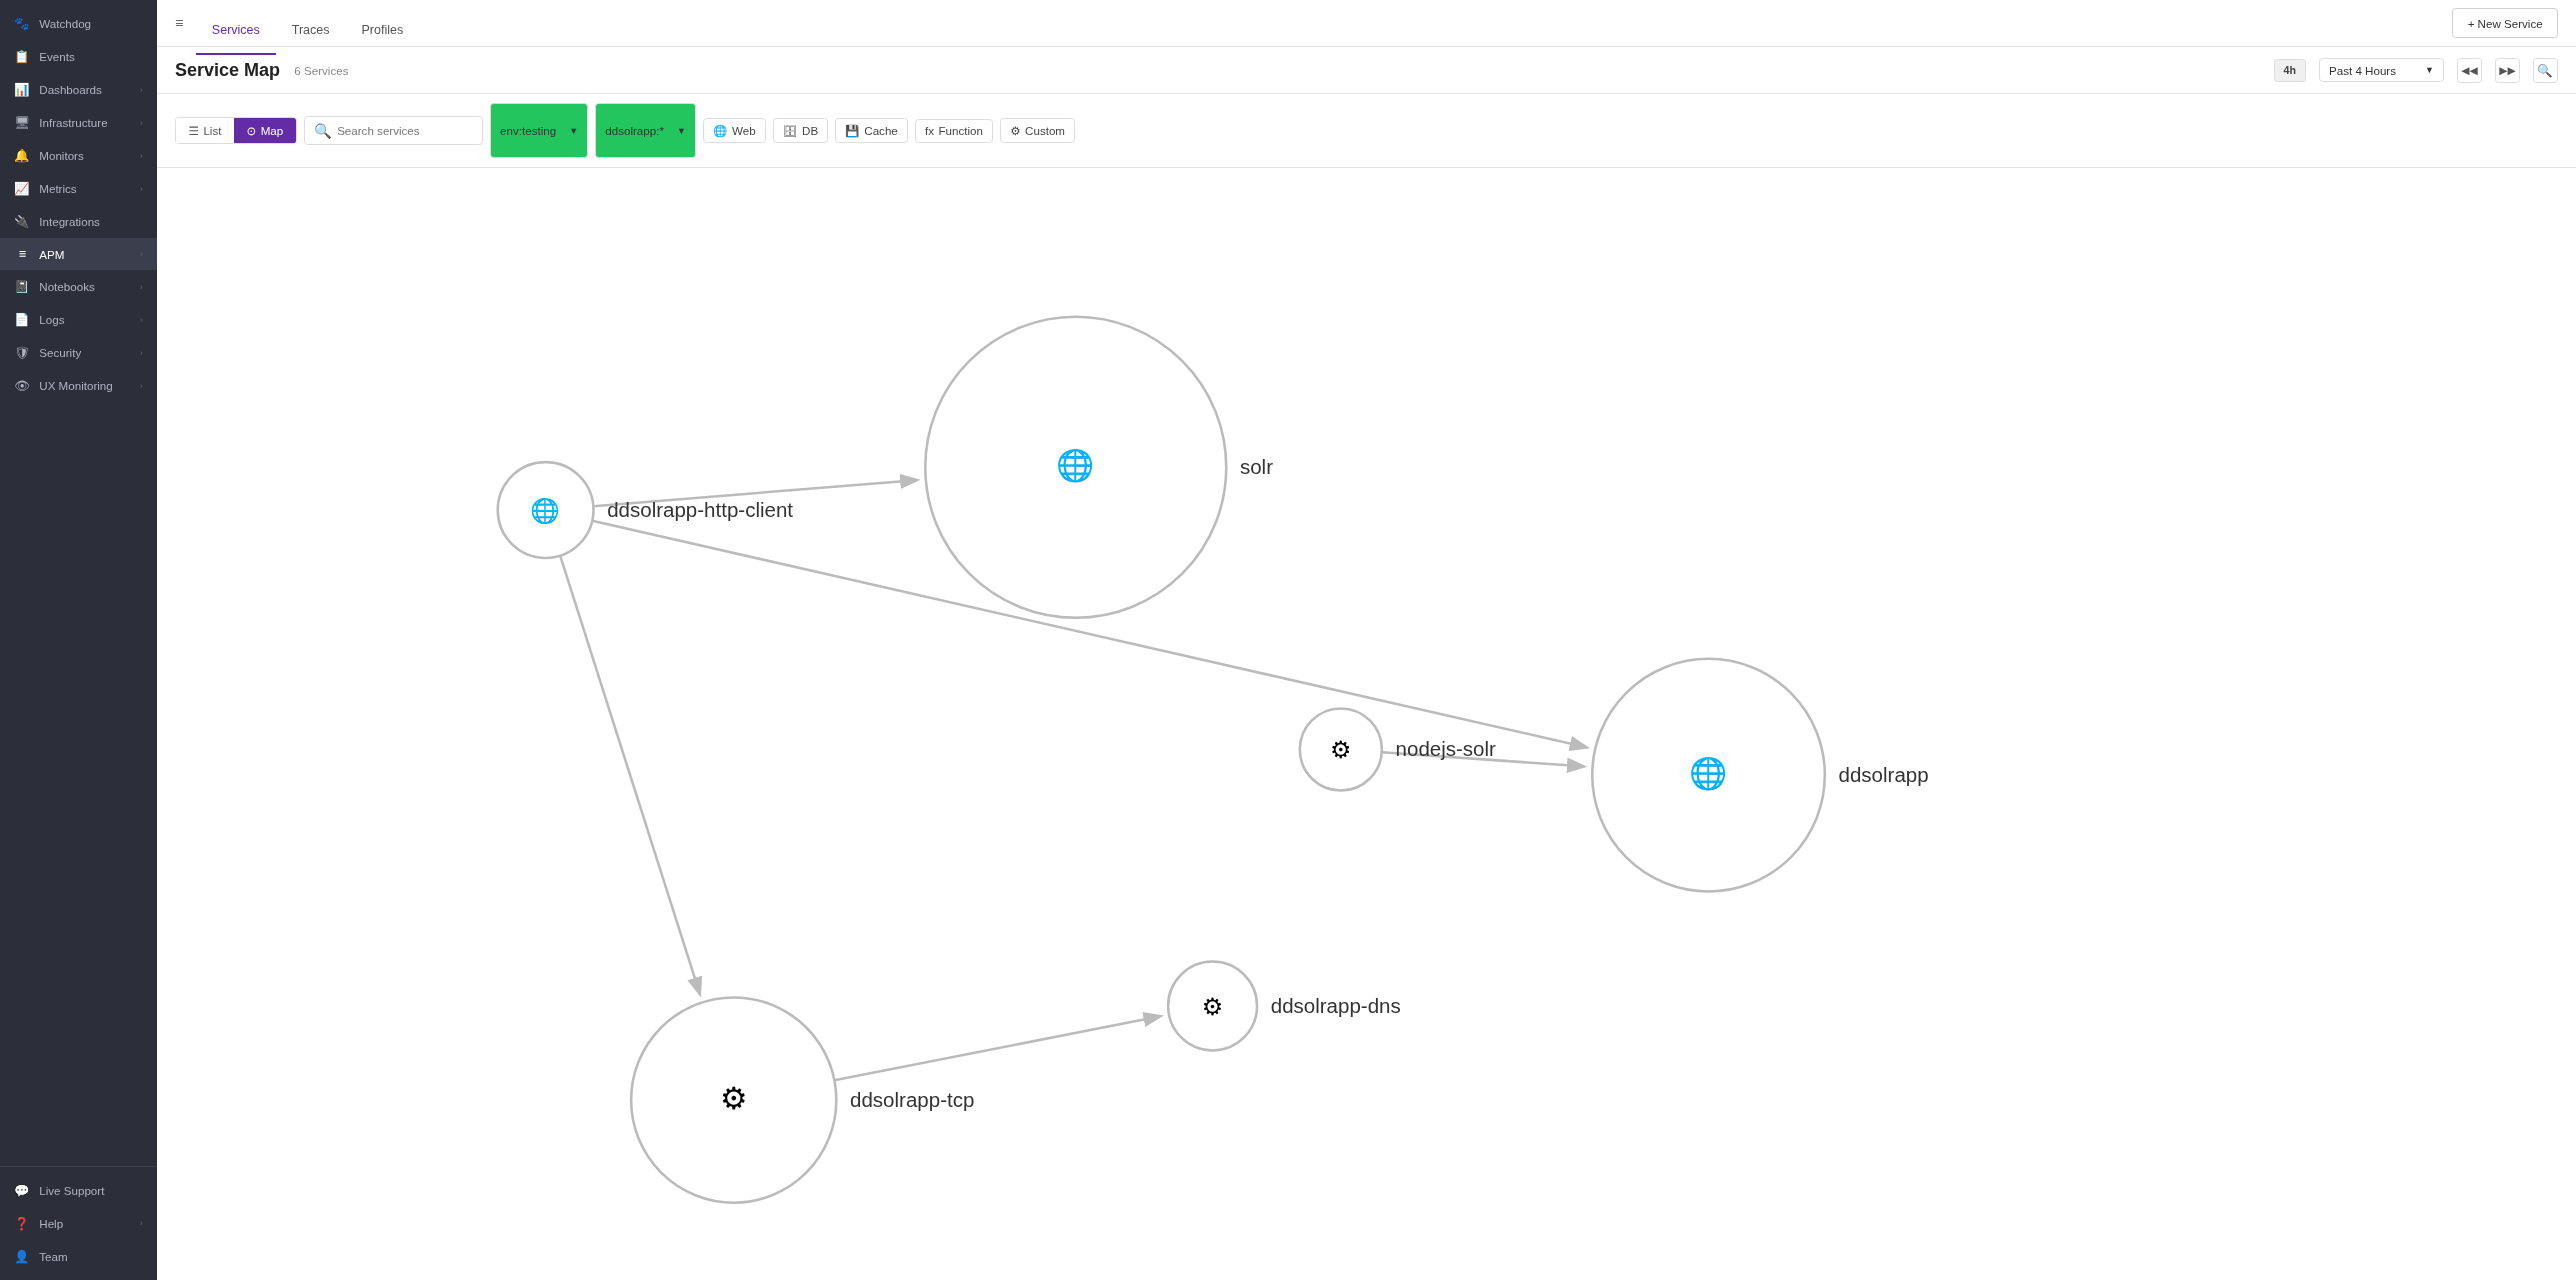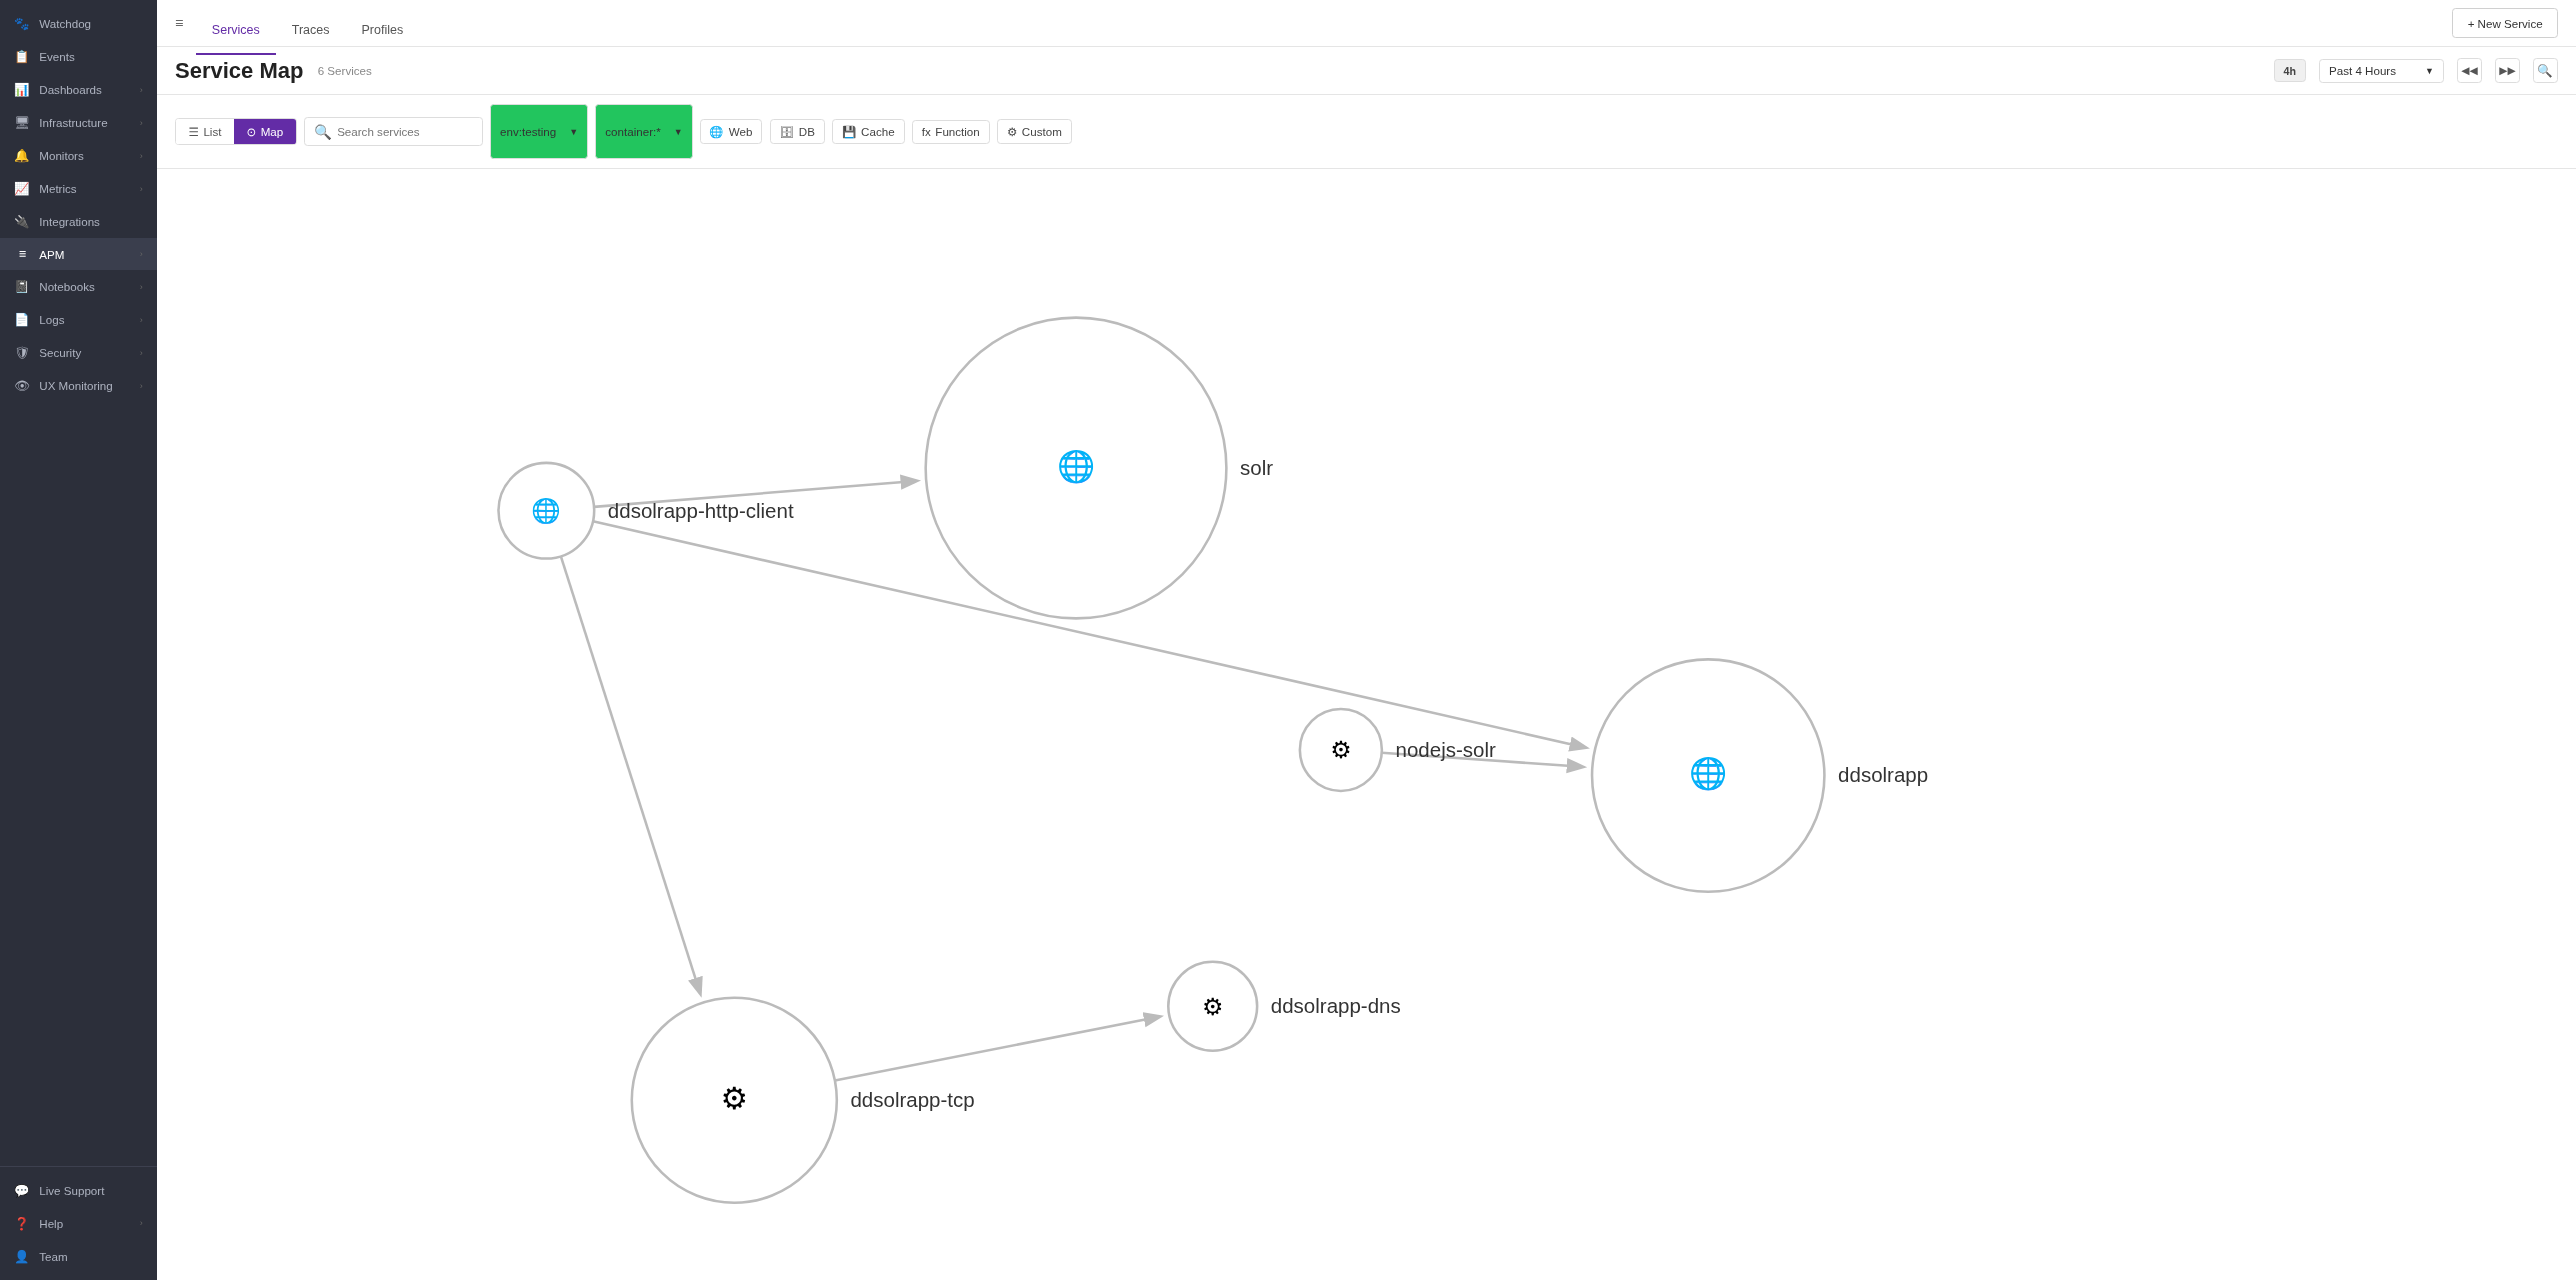--- a/index.html
+++ b/index.html
@@ -92,21 +92,21 @@
     }
 
     
     .content-header {
       display: flex;
       align-items: center;
       padding: 10.7px 18px;
       border-bottom: 0.9px solid #e5e5e5;
       gap: 14.3px;
     }
-    .page-title { font-size: 22px; font-weight: 600; color: #222; }
+    .page-title { font-size: 18px; font-weight: 600; color: #222; }
     .service-count { font-size: 11.6px; color: #888; }
     .spacer { flex: 1; }
     .time-controls { display: flex; align-items: center; gap: 13px; }
     .time-badge {
       background: #f0f0f0;
       border: 0.9px solid #ddd;
       padding: 4.5px 9px;
       border-radius: 3.6px;
       font-size: 10.7px;
       font-weight: 600;
@@ -385,21 +385,21 @@
     </div>
     <div class="search-box">
       <span>🔍</span>
       <input type="text" placeholder="Search services" style="">
     </div>
     <div class="filter-dropdown">
       <span>env:testing</span>
       <span style="font-size:9px;">▼</span>
     </div>
     <div class="filter-dropdown">
-      <span>container:*</span>
+      <span>ddsolrapp:*</span>
       <span style="font-size:9px;">▼</span>
     </div>
 
   <div class="filter-chip">
         <span>🌐</span>
         <span>Web</span>
       </div>
       <div class="filter-chip">
         <span>🗄</span>
         <span>DB</span>

